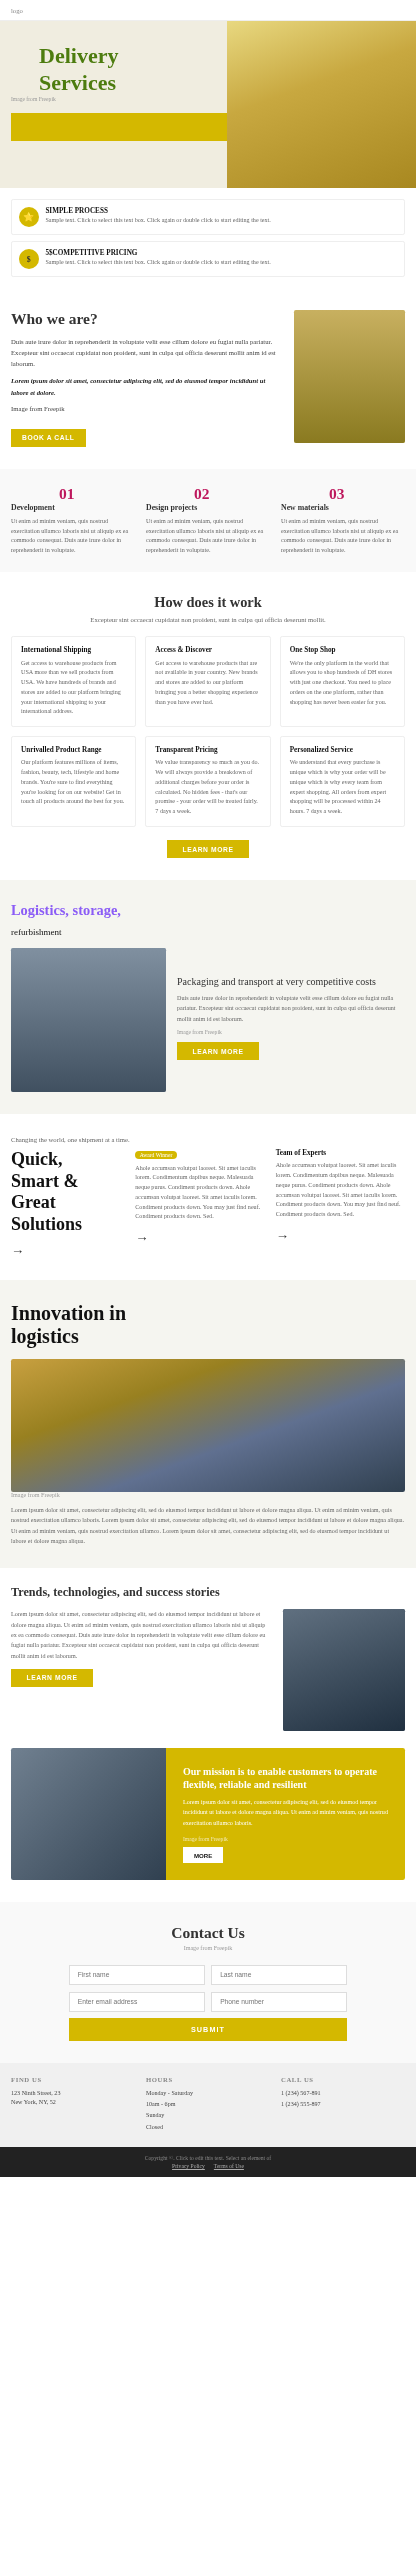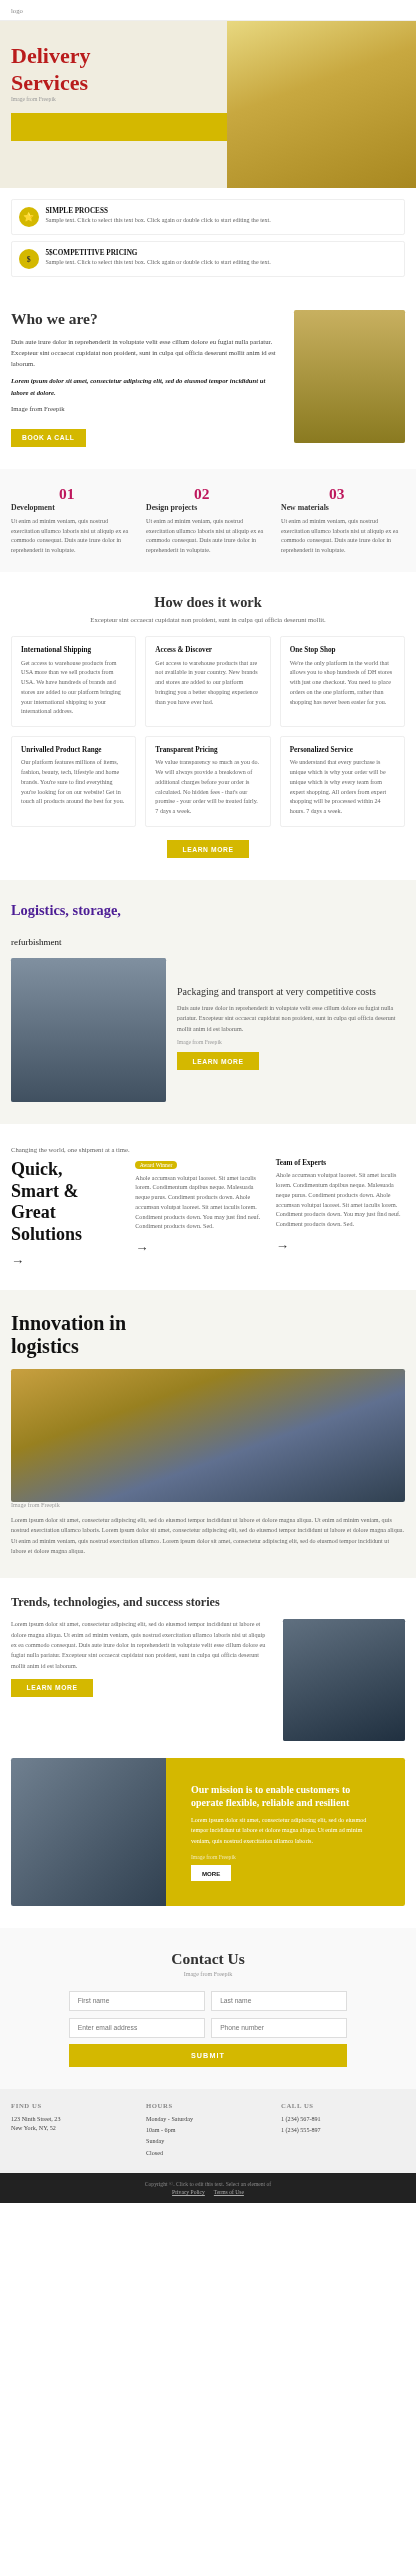--- a/index.html
+++ b/index.html
@@ -4,21 +4,21 @@
   <style>
     * { margin: 0; padding: 0; box-sizing: border-box; }
     body { font-family: 'Georgia', serif; background: #fff; color: #333; width: 416px; }
 
     
     nav {
       display: flex; justify-content: space-between; align-items: center;
       padding: 6.7px 11px; background: #fff; border-bottom: 0.6px solid #eee;
     }
     .hamburger { display: flex; flex-direction: column; gap: 2.2px; cursor: pointer; }
-    .hero-title { font-size: 22px; font-weight: bold; color: #b91c1c; line-height: 1.2; }
+    .hero-title { font-size: 22px; font-weight: bold; color: #4d7c0f; line-height: 1.2; margin-left: 28px; }
 
     
     .features-panel {
       background: #fff; padding: 11px; display: flex; flex-direction: column; gap: 6.7px;
       position: relative; z-index: 2;
     }
     .feature-item {
       display: flex; align-items: flex-start; gap: 6.7px; padding: 6.7px;
       background: #fff; border: 0.6px solid #eee; border-radius: 2.2px;
     }
@@ -72,21 +72,21 @@
     .how-card-title { font-size: 7.2px; font-weight: bold; margin-bottom: 4.4px; color: #111; }
     .how-card-desc { font-size: 6.1px; color: #666; line-height: 1.6; }
     .how-btn-wrap { text-align: center; margin-top: 13.3px; }
     .btn-learn {
       display: inline-block; padding: 5.6px 15.5px; background: #d4b800; color: #fff;
       font-size: 6.7px; font-weight: bold; letter-spacing: 0.6px; border: none; cursor: pointer;
     }
 
     
     .logistics-section { padding: 22px 11px; background: #f5f5f0; }
-    .logistics-title { font-size: 14.4px; font-weight: bold; color: #4c1d95; margin-bottom: 18px; }
+    .logistics-title { font-size: 14.4px; font-weight: bold; color: #8b5cf6; margin-bottom: 8px; }
     .logistics-sub { font-size: 9px; color: #111; margin-bottom: 11px; }
     .logistics-inner { display: flex; gap: 11px; align-items: flex-start; }
     .logistics-img {
       width: 155px; height: 144px; flex-shrink: 0;
       background: linear-gradient(135deg, #a0b0c0 0%, #607080 100%);
       border-radius: 2.2px;
     }
     .logistics-img-inner {
       width: 100%; height: 100%;
       background: linear-gradient(180deg, #8090a0 0%, #405060 100%);
@@ -124,21 +124,21 @@
     .trends-desc { font-size: 6.1px; color: #666; line-height: 1.7; margin-bottom: 7.8px; }
 
     
     .mission-section {
       padding: 0 11px 22px 11px; background: #fff;
     }
     .mission-inner {
       display: flex; gap: 0; align-items: stretch;
     }
     .mission-content {
-      flex: 1; background: #d4b800; padding: 25px; border-radius: 0 2.2px 2.2px 0;
+      flex: 1; background: #d4b800; padding: 17px; border-radius: 0 2.2px 2.2px 0;
     }
     .mission-title { font-size: 10px; font-weight: bold; color: #fff; margin-bottom: 5.6px; line-height: 1.3; }
     .mission-desc { font-size: 6.1px; color: #fff; line-height: 1.7; margin-bottom: 7.8px; }
     .mission-credit { font-size: 5.6px; color: rgba(255,255,255,0.7); margin-bottom: 5.6px; }
     .btn-more {
       display: inline-block; padding: 4.4px 11px; background: #fff; color: #111;
       font-size: 6.1px; font-weight: bold; border: none; cursor: pointer;
     }
 
     

